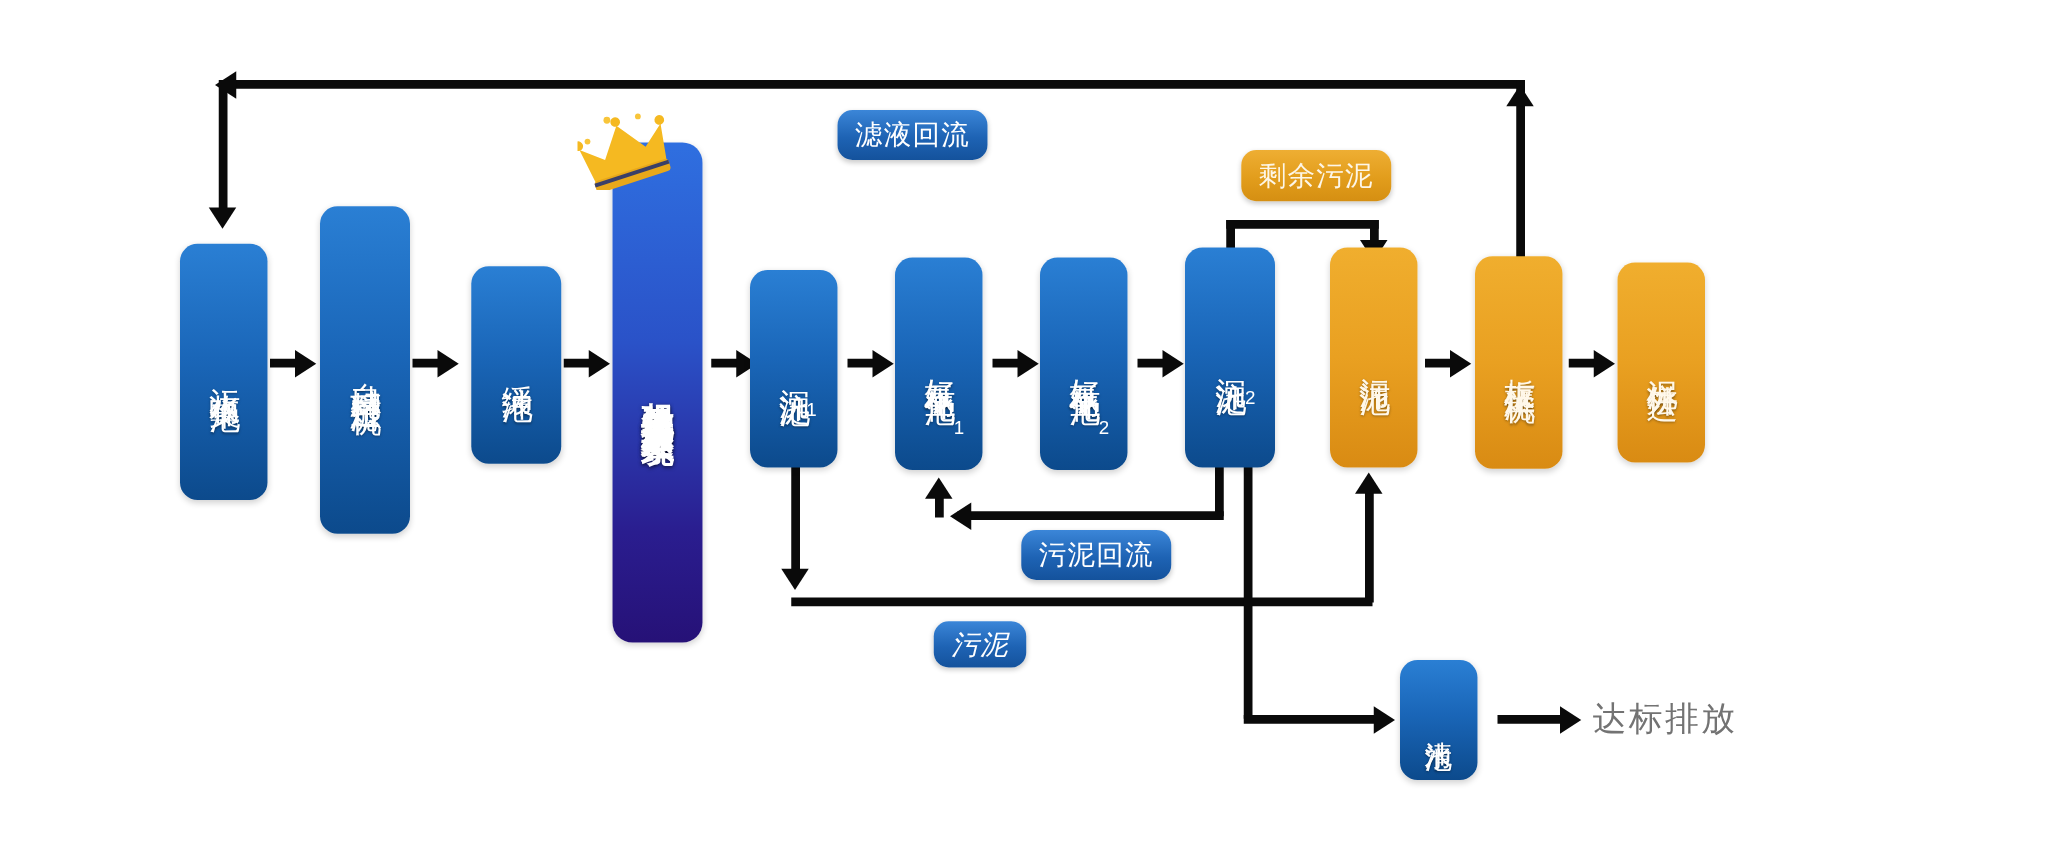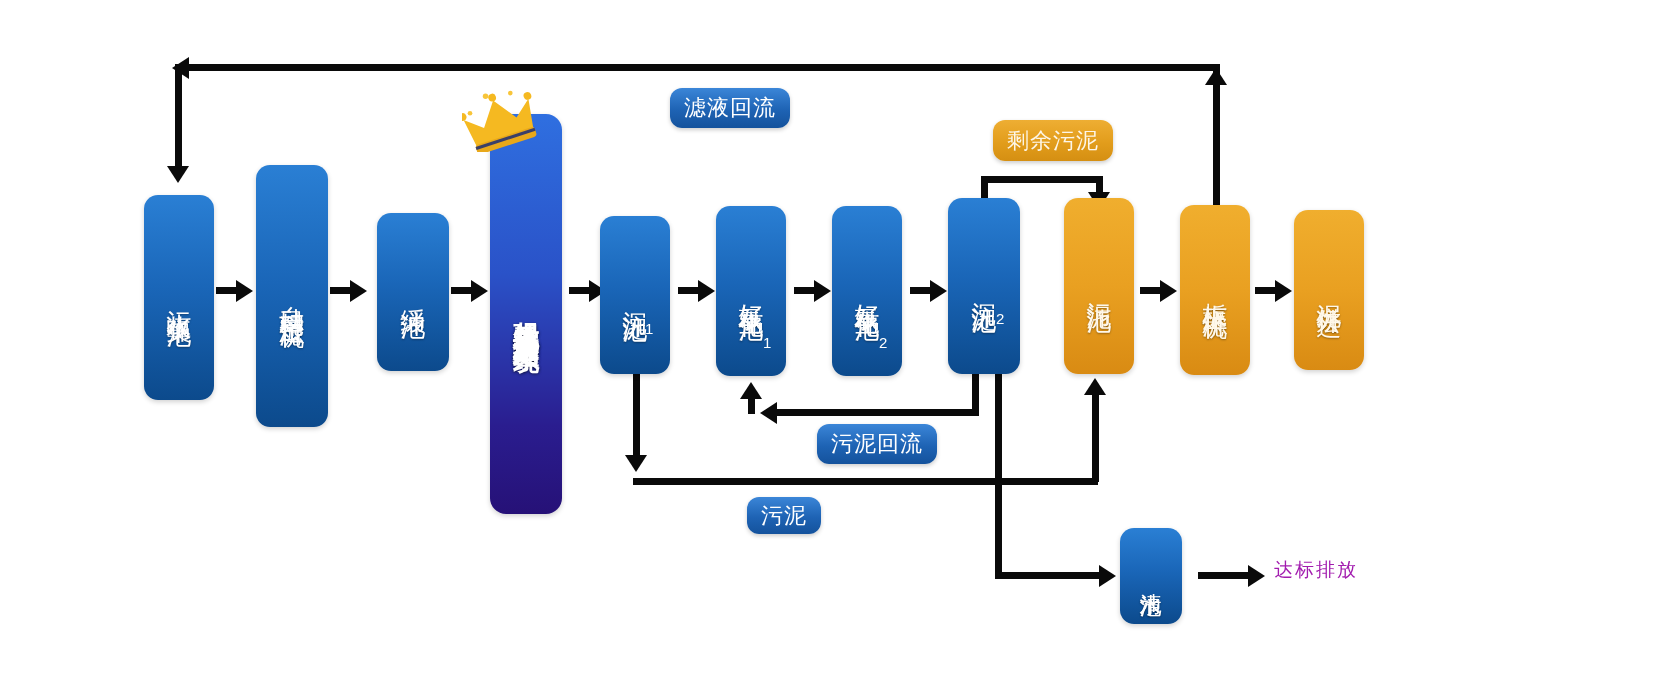--- a/index.html
+++ b/index.html
@@ -65,22 +65,22 @@
     padding:0 14px;
     box-sizing:border-box;
   }
   .pill.bluep{background:linear-gradient(180deg,#3b86d8 0%,#1e63b4 55%,#14529c 100%);}
   .pill.orangep{background:linear-gradient(180deg,#eeae33 0%,#e29d1c 55%,#d58f12 100%);
                 color:#fdf6e8;}
 
   
   .plain{
     position:absolute;
-    color:#a21caf;
-    font-size:19px;
+    color:#737373;
+    font-size:27px;
     letter-spacing:2px;
     white-space:nowrap;
   }
 
   
   .ln{position:absolute;background:#0a0a0a;}
   .hln{height:7px;}
   .vln{width:7px;}
   .ah{position:absolute;width:0;height:0;}
   .ah-r{border-top:11px solid transparent;border-bottom:11px solid transparent;border-left:17px solid #0a0a0a;}
@@ -228,19 +228,19 @@
   </div>
 
   <div class="pill orangep" style="left:993px;top:120px;height:41px;">
     <span>剩余污泥</span>
   </div>
 
   <div class="pill bluep" style="left:817px;top:424px;height:40px;align-items:center;">
     <span>污泥回流</span>
   </div>
 
-  <div class="pill bluep" style="left:747px;top:497px;height:37px;">
+  <div class="pill bluep" style="left:747px;top:497px;height:37px;font-style:italic;">
     <span>污泥</span>
   </div>
 
   <div class="plain" style="left:1274px;top:557px;">达标排放</div>
 
 </div>
 
 </body></html>

